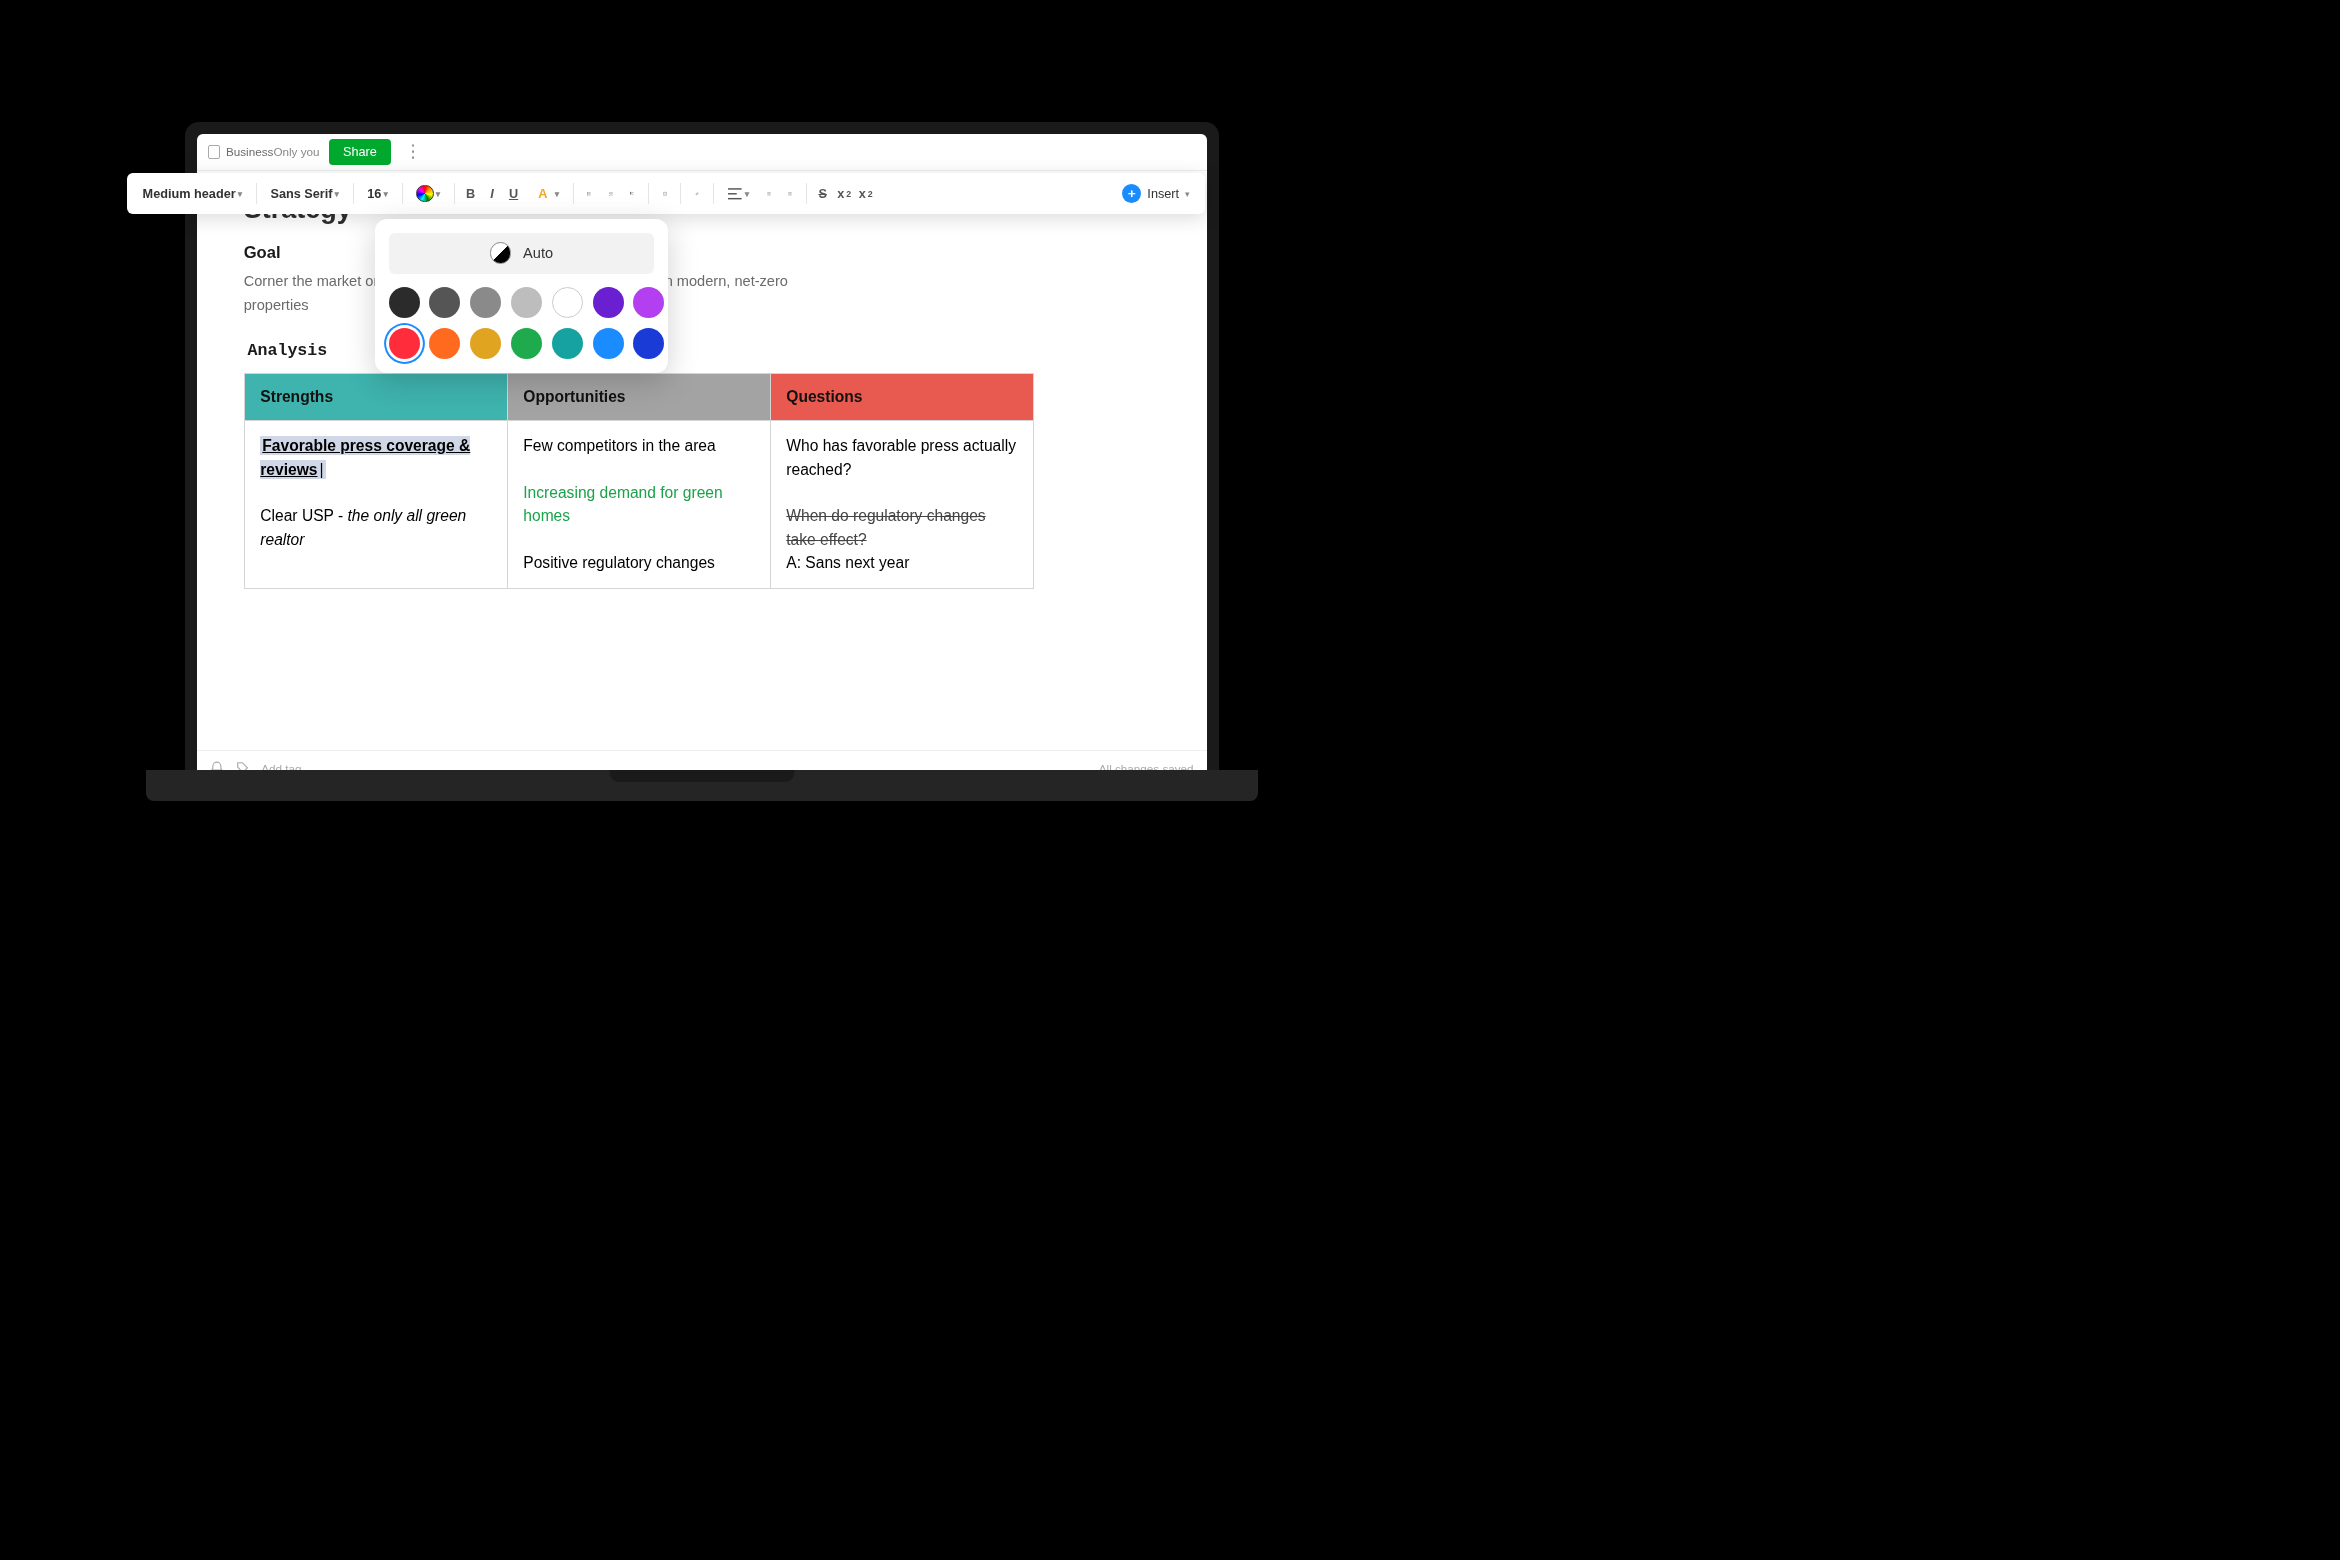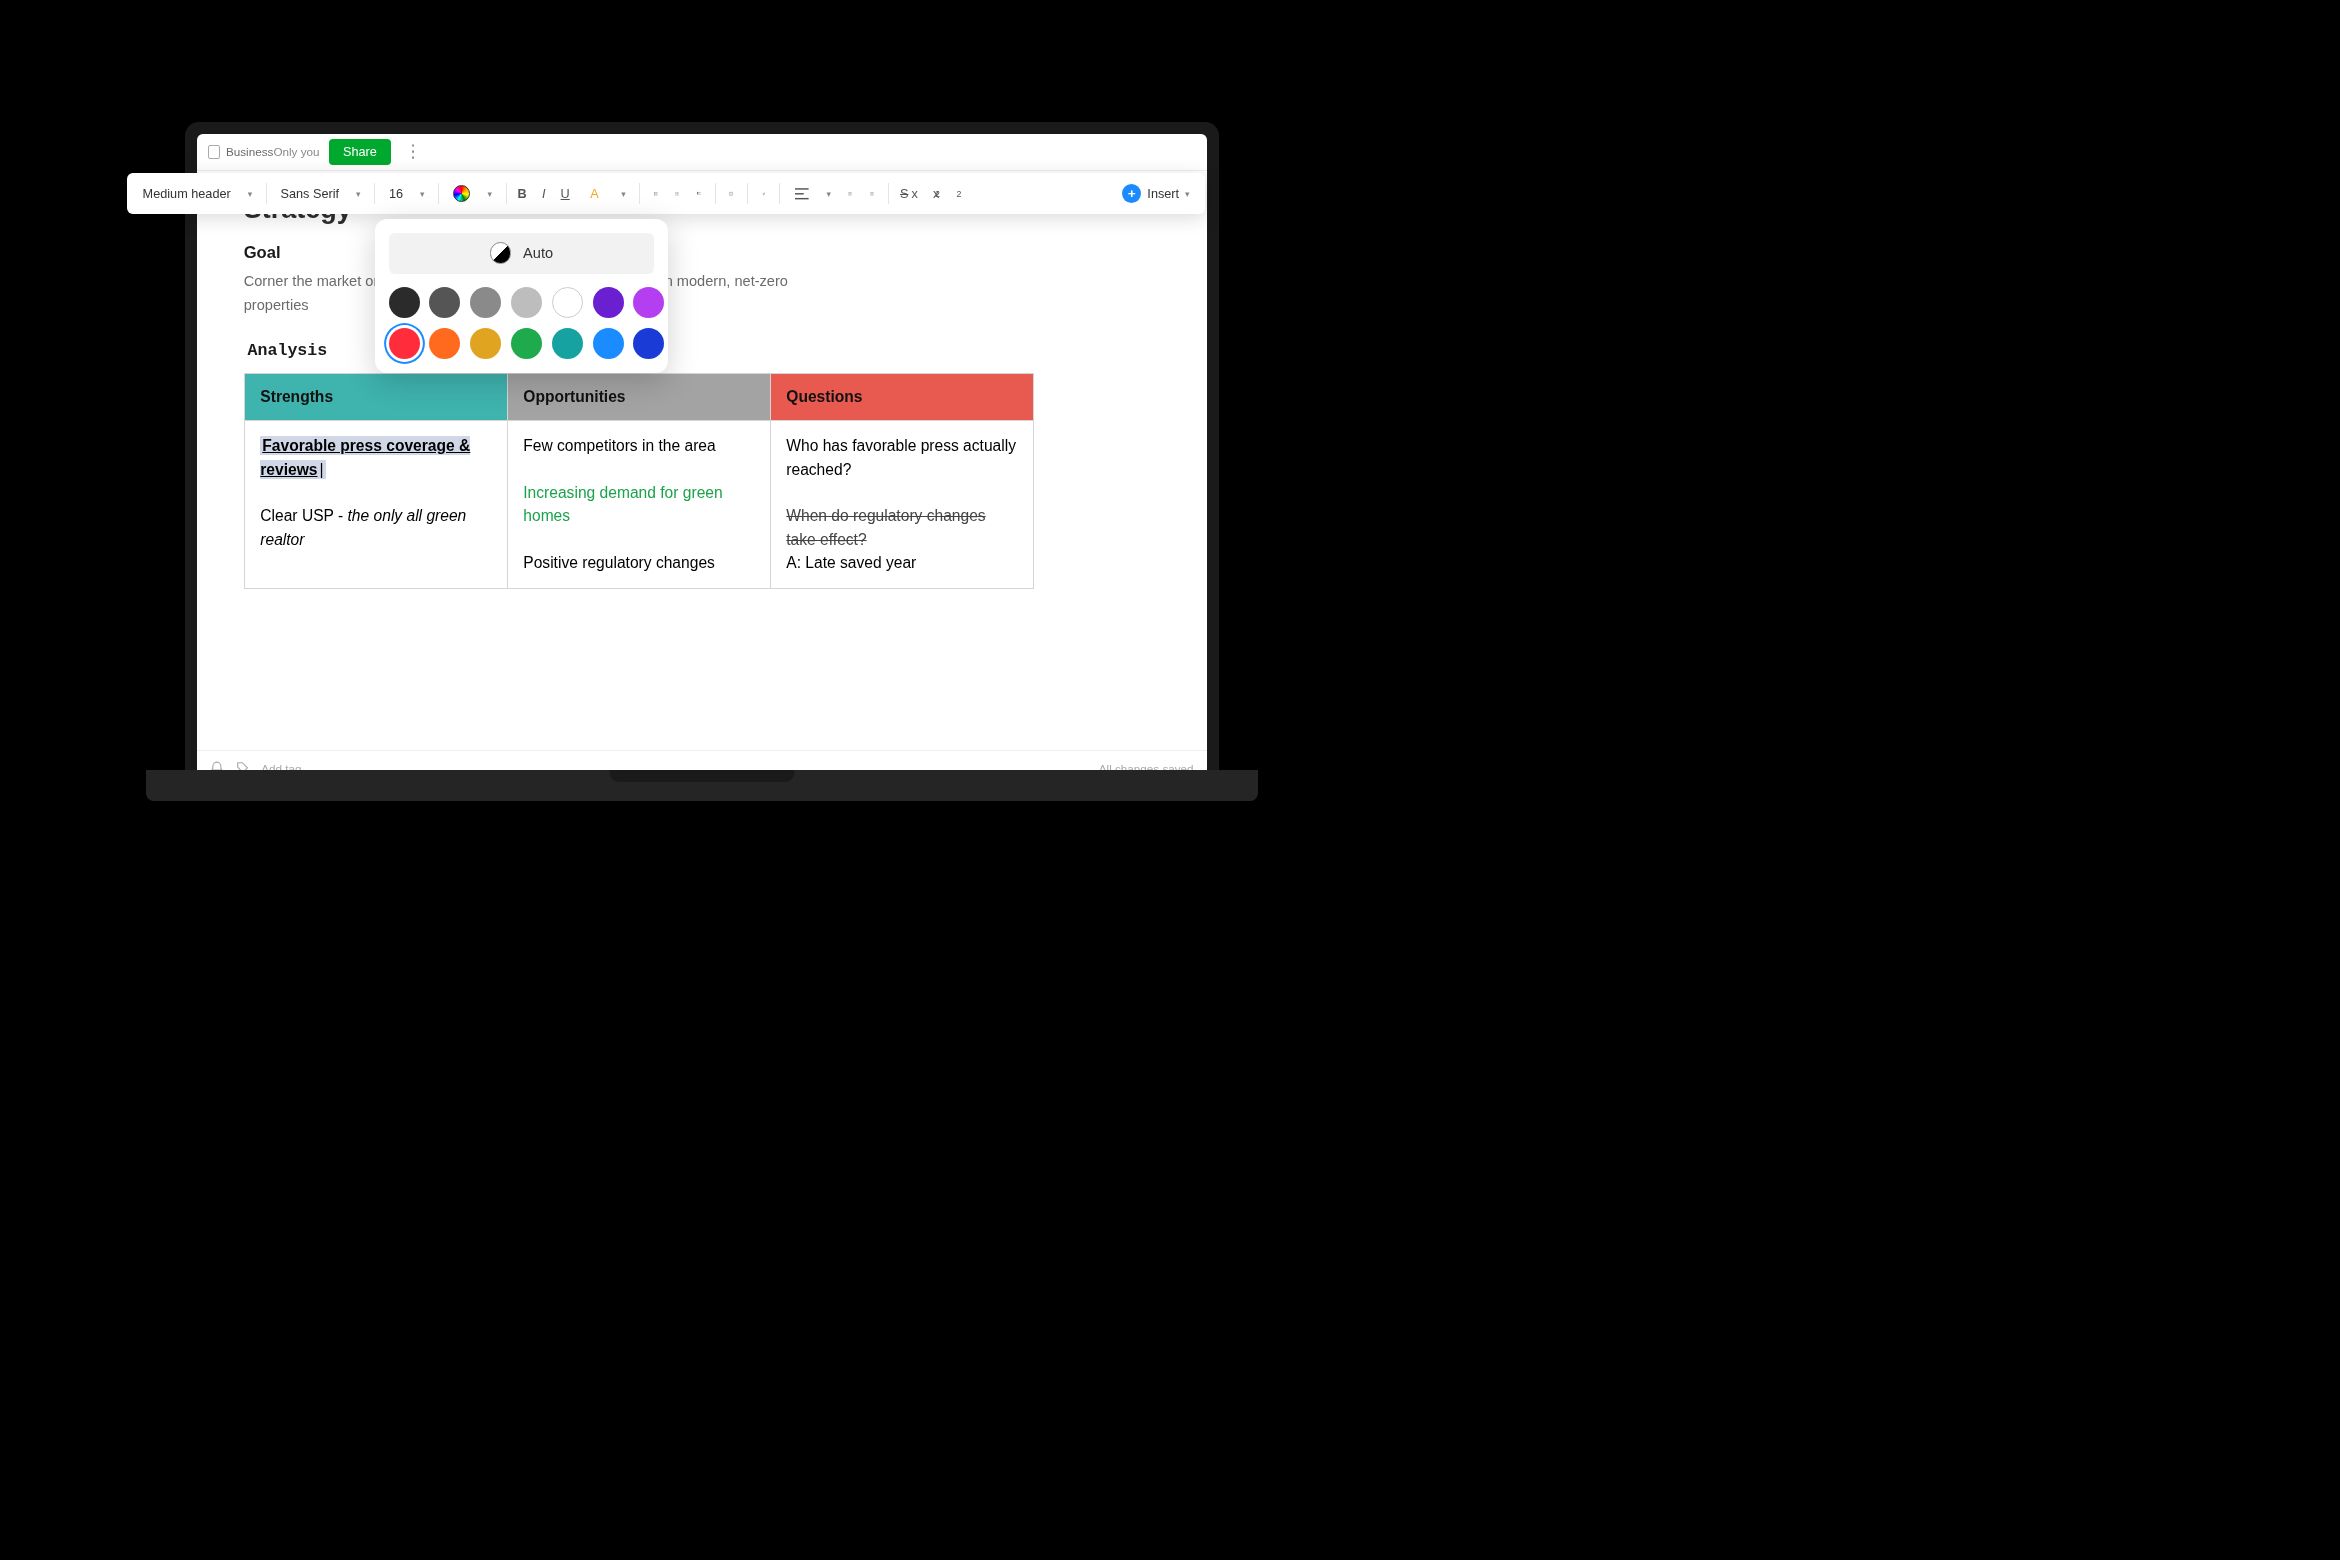--- a/index.html
+++ b/index.html
@@ -91,27 +91,28 @@
   box-shadow: 0 3.9px 19.5px rgba(0,0,0,0.15);
   display: flex;
   align-items: center;
   padding: 0 7.8px;
   gap: 2px;
   z-index: 10;
 }
 .tb-item {
   display: flex;
   align-items: center;
-  gap: 17px;
+  gap: 2px;
   padding: 3.9px 7.8px;
   font-size: 12.7px;
   color: #333;
   cursor: pointer;
   border-radius: 3.9px;
   white-space: nowrap;
+  font-weight: bold;
 }
 .tb-sep { width: 1px; height: 21.5px; background: #e5e5e5; margin: 0 3.9px; }
 .chevron { font-size: 8.8px; color: #888; }
 .tb-icon { width: 19.5px; height: 19.5px; display: flex; align-items: center; justify-content: center; color:#555; }
 .color-swatch {
   width: 17.6px; height: 17.6px; border-radius: 50%;
   background: conic-gradient(red, orange, yellow, green, cyan, blue, magenta, red);
   border: 1px solid #333;
 }
 .highlighter-icon { color: #f5a623; }
@@ -263,21 +264,21 @@
                 <br><br>
                 <span>Positive regulatory changes</span>
               </div>
             </td>
             <td>
               <div class="cell-content">
                 <span>Who has favorable press actually reached?</span>
                 <br><br>
                 <span class="strike">When do regulatory changes take effect?</span>
                 <br>
-                <span>A: Late saved year</span>
+                <span>A: Sans next year</span>
               </div>
             </td>
           </tr>
         </tbody>
       </table>
     </div>
 
     <div class="bottom-bar">
       <div class="bottom-left">
         <svg class="bottom-icon" viewBox="0 0 24 24" fill="none" stroke="#aaa" stroke-width="2">

